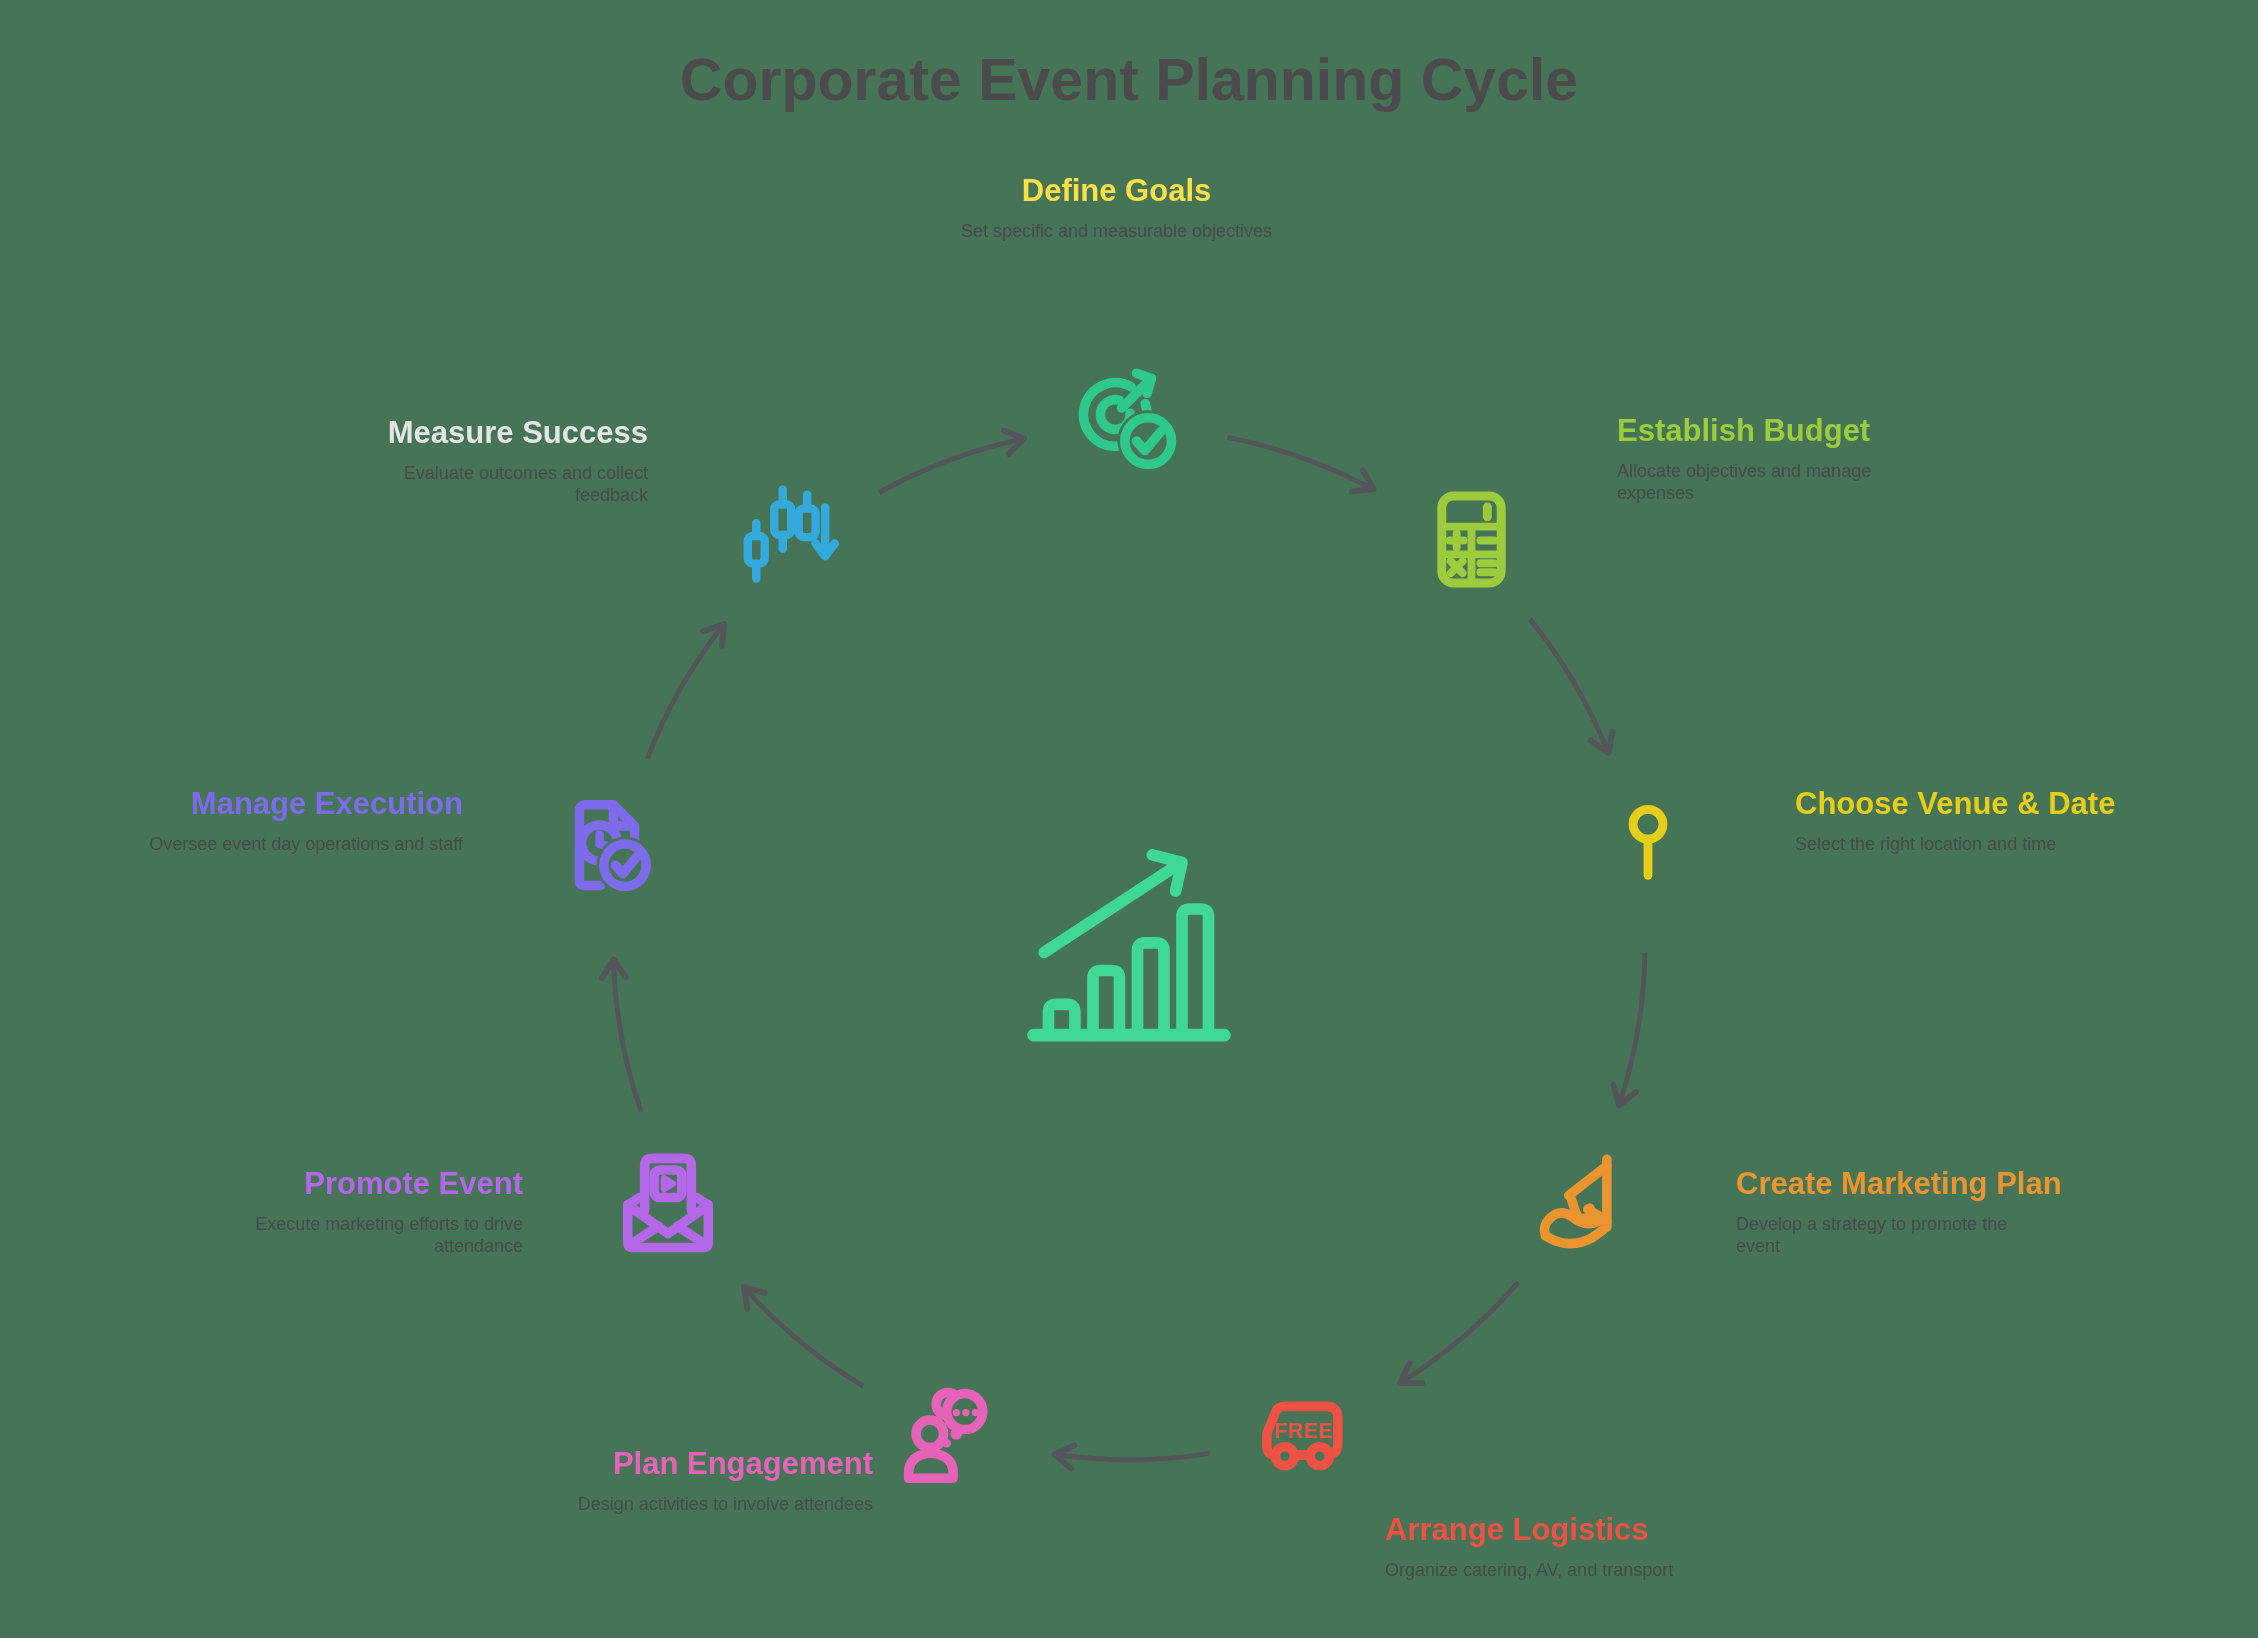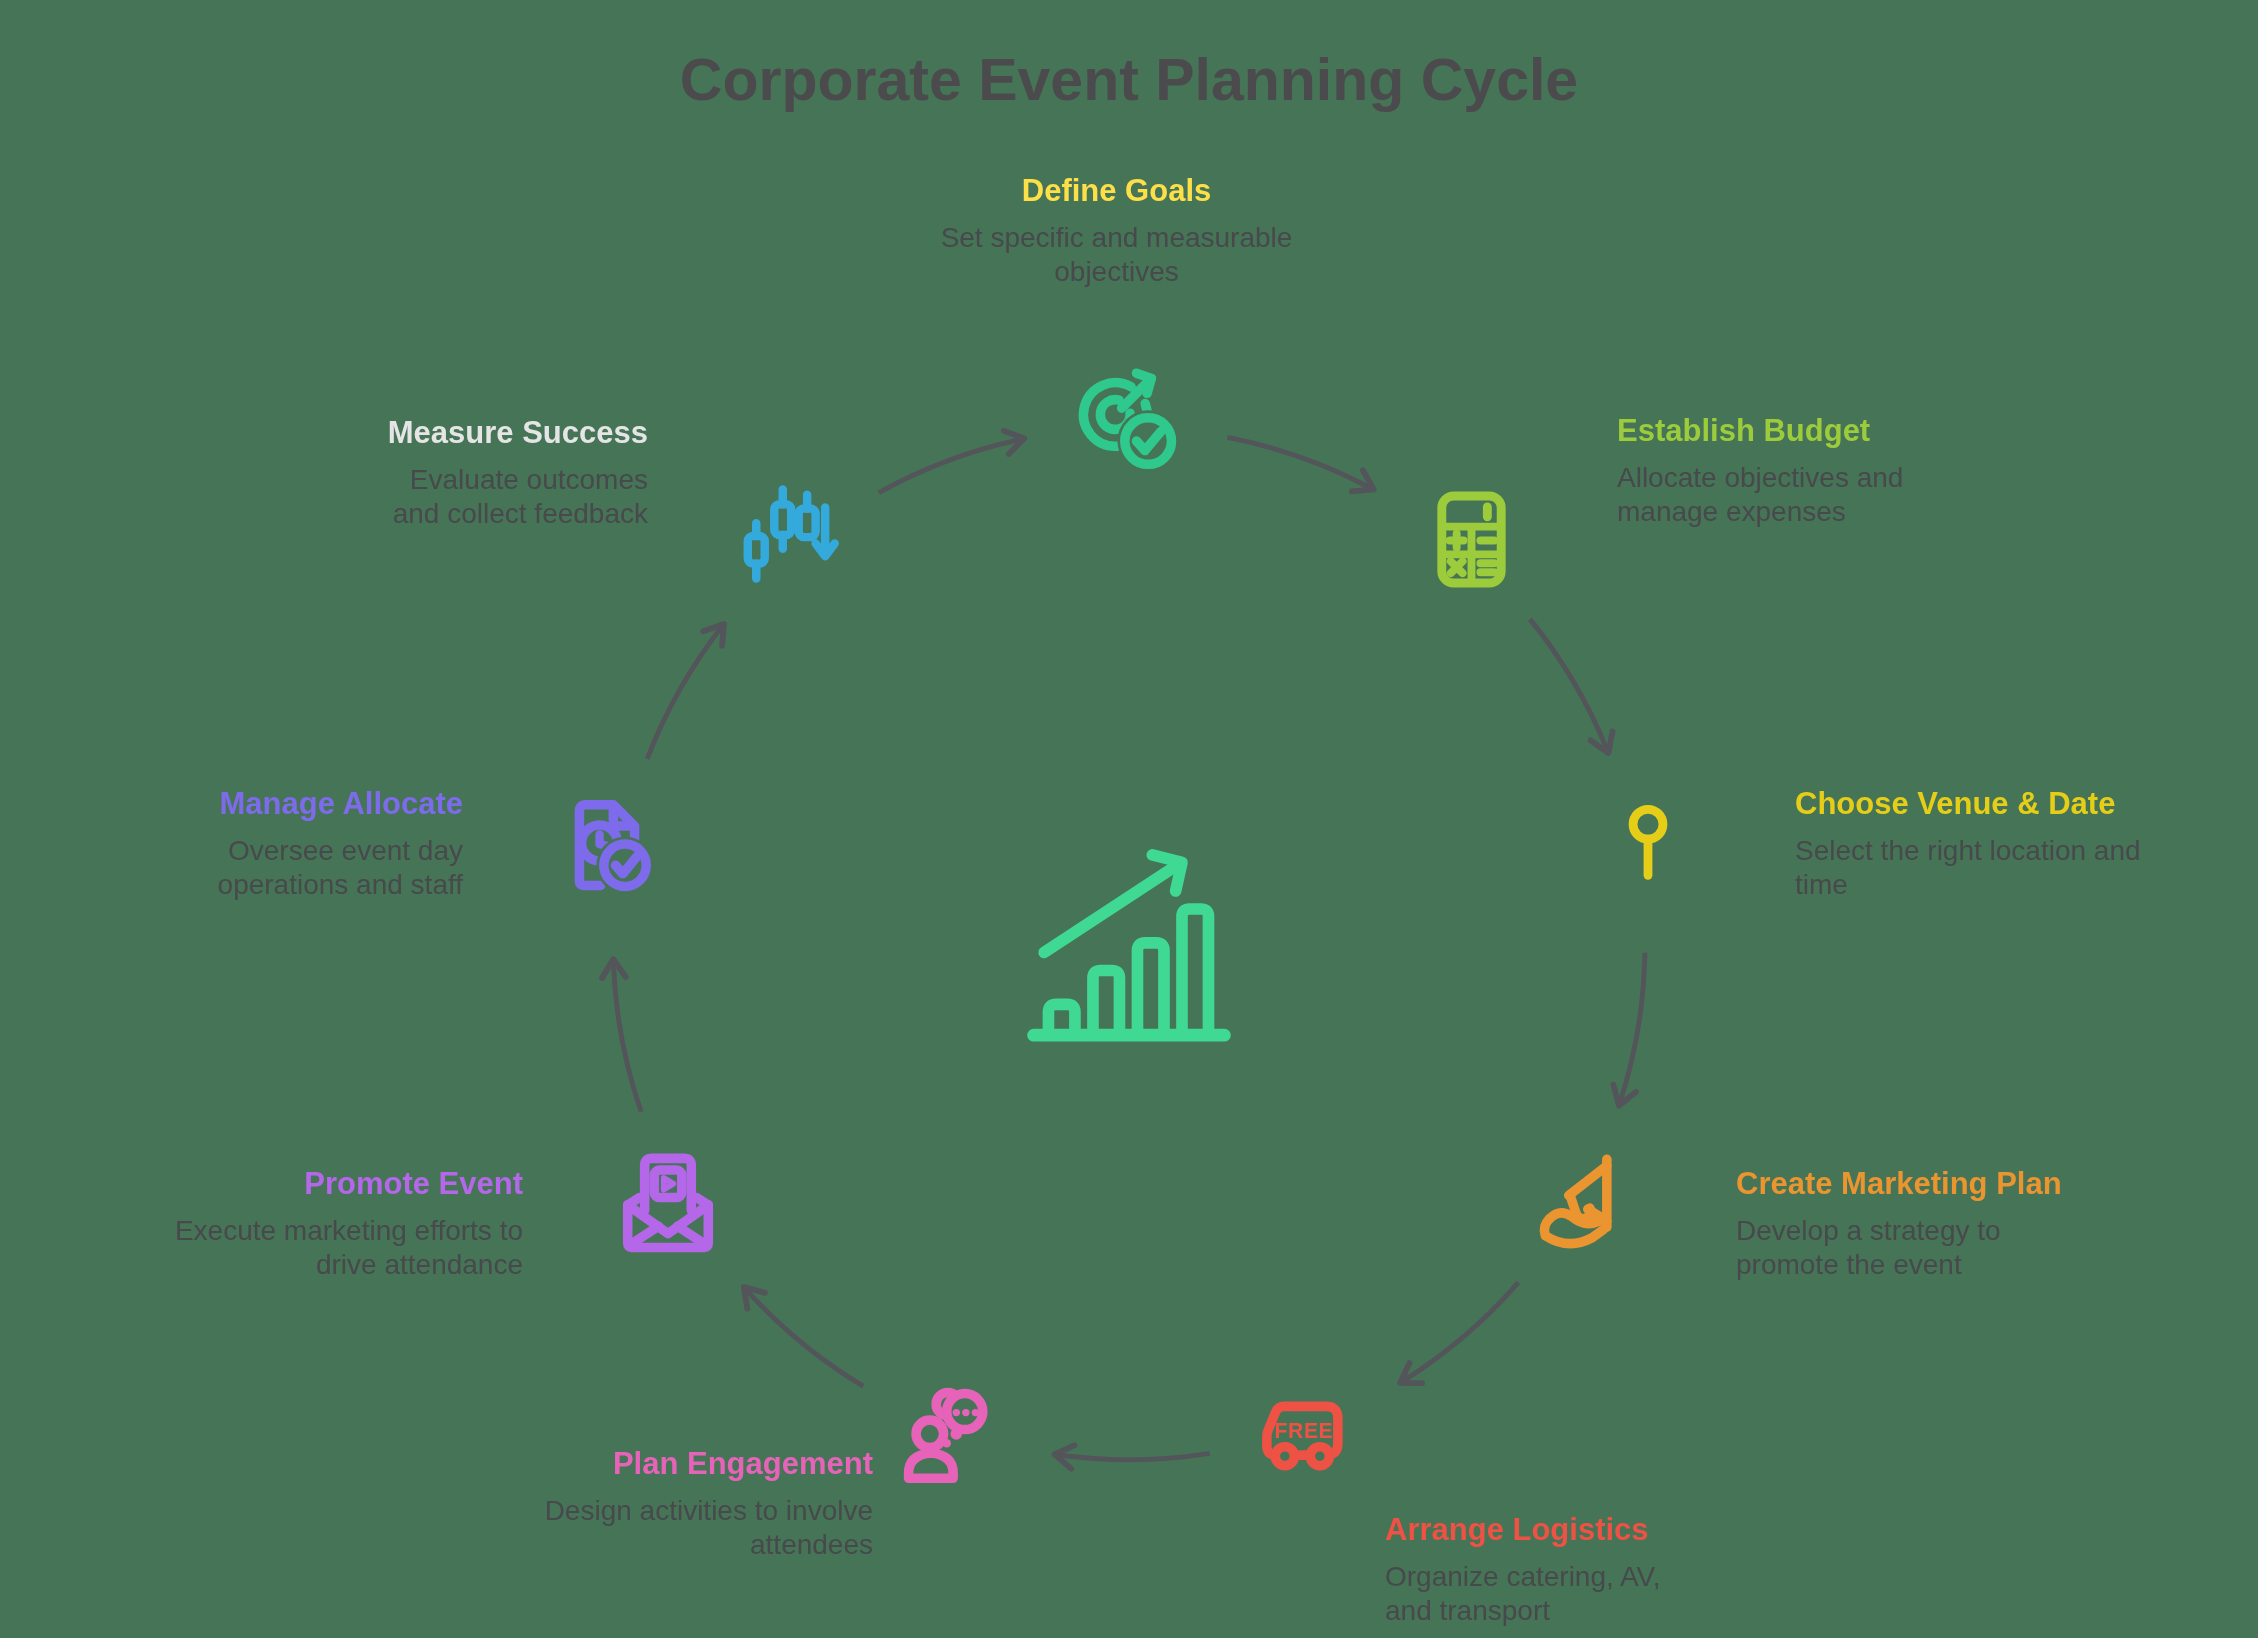--- a/index.html
+++ b/index.html
@@ -13,21 +13,21 @@
     font-family:"Liberation Sans",sans-serif;
   }
   .page-title{
     position:absolute;left:0;right:0;top:46px;margin:0;
     text-align:center;font-size:59px;font-weight:bold;color:var(--title);
   }
   .arcs{position:absolute;left:0;top:0;}
   .arc{fill:none;stroke:var(--arrow);stroke-width:5.5;}
   .stage{position:absolute;}
   .stage-title{font-size:31px;font-weight:bold;margin:0 0 12.4px;white-space:nowrap;}
-  .stage-desc{font-size:28px;line-height:1.2;color:var(--txt);margin:0;font-weight:500;}
+  .stage-desc{font-size:18px;line-height:1.2;color:var(--txt);margin:0;font-weight:500;}
   .s0{left:887px;top:173px;width:459px;text-align:center;}
   .s0 .stage-desc{max-width:379px;margin:0 auto;}
   .s1{left:1617px;top:413px;width:406px;}
   .s1 .stage-desc{max-width:291px;}
   .s2{left:1795px;top:786px;width:415px;}
   .s2 .stage-desc{max-width:353px;}
   .s3{left:1736px;top:1166px;width:406px;}
   .s3 .stage-desc{max-width:273px;}
   .s4{left:1385px;top:1512px;width:406px;}
   .s4 .stage-desc{max-width:326px;}
@@ -100,21 +100,21 @@
 </div>
 <div class="stage s5">
   <h3 class="stage-title" style="color: rgb(231, 99, 185);">Plan Engagement</h3>
   <p class="stage-desc">Design activities to involve attendees</p>
 </div>
 <div class="stage s6">
   <h3 class="stage-title" style="color: rgb(181, 103, 233);">Promote Event</h3>
   <p class="stage-desc">Execute marketing efforts to drive attendance</p>
 </div>
 <div class="stage s7">
-  <h3 class="stage-title" style="color: rgb(126, 107, 236);">Manage Allocate</h3>
+  <h3 class="stage-title" style="color: rgb(126, 107, 236);">Manage Execution</h3>
   <p class="stage-desc">Oversee event day operations and staff</p>
 </div>
 <div class="stage s8">
   <h3 class="stage-title" style="color: #e5e5e5;">Measure Success</h3>
   <p class="stage-desc">Evaluate outcomes and collect feedback</p>
 </div>
 
 <div class="icon i0" style="color: rgb(47, 201, 142);">
   <svg viewBox="0 0 100 100">
     <path class="ic" d="M 66.2,31.7 A 30,30 0 1 1 53,16"></path>

